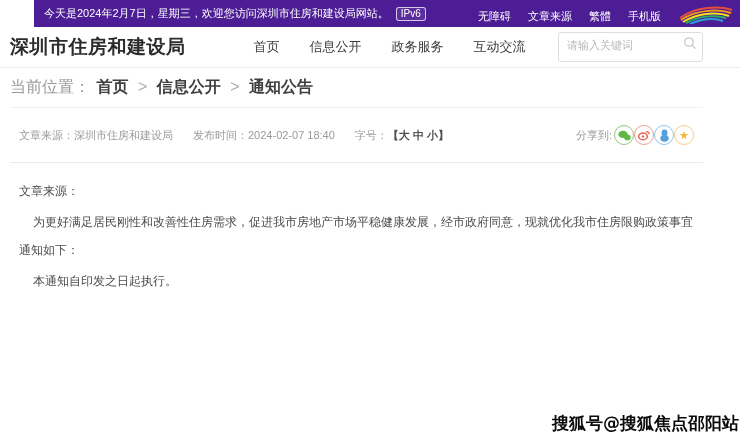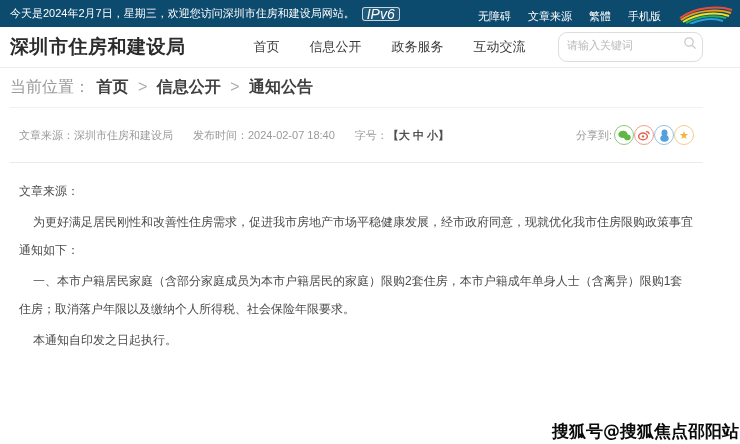--- a/index.html
+++ b/index.html
@@ -6,45 +6,45 @@
   html,body { margin:0; padding:0; }
   body {
     width:740px; height:444px; position:relative; overflow:hidden;
     background:#ffffff;
     font-family:"Liberation Sans","DejaVu Sans",sans-serif;
   }
   a { text-decoration:none; cursor:pointer; }
 
   
   .topbar {
-    height:27px; background:#0c4a6e; color:#fff;
+    height:27px; background:#4c1d95; color:#fff;
     display:flex; align-items:center; justify-content:space-between;
-    padding:0 6px 0 10px; font-size:11px;
+    padding:0 6px 0 10px; font-size:11px;margin-left:34px;
   }
   .topbar-left { display:flex; align-items:center; gap:7px; white-space:nowrap; }
   .ipv6-badge {
     display:inline-block; border:1px solid rgba(255,255,255,.75);
-    border-radius:3px; font-size:14px; line-height:12px; padding:0 4px;
-    color:#fff; background:rgba(255,255,255,.08);font-style:italic;
+    border-radius:3px; font-size:10px; line-height:12px; padding:0 4px;
+    color:#fff; background:rgba(255,255,255,.08);
   }
   .topbar-right { display:flex; align-items:flex-end; gap:17px; white-space:nowrap; }
   .topbar-right a { color:#fff; }
   .rainbow-logo { display:flex; align-items:center; }
 
   
   .header {
     height:41px; display:flex; align-items:center;
     padding:0 37px 0 10px; border-bottom:1px solid #ececec; background:#fff;
   }
   .site-name { font-size:19px; font-weight:bold; color:#2b2b2b; letter-spacing:.5px; cursor:pointer; }
   .main-nav { display:flex; gap:30px; margin-left:68px; font-size:13px; }
   .main-nav a { color:#3a3a3a; }
   .search-wrap { margin-left:auto; position:relative; }
   .search-input {
-    width:145px; height:30px; border:1px solid #ddd; border-radius:9px;
+    width:145px; height:30px; border:1px solid #ddd; border-radius:3px;
     font-size:11px; padding:0 26px 4px 8px; color:#333; outline:none;
     font-family:"Liberation Sans","DejaVu Sans",sans-serif;
   }
   .search-input::placeholder { color:#b9b9b9; }
   .search-icon { position:absolute; right:6px; top:4px; cursor:pointer; line-height:0; }
 
   
   .content { margin:0 37px 0 10px; }
 
   .breadcrumb { padding:9px 0 9px; font-size:16px; color:#9a9a9a; }
@@ -71,21 +71,21 @@
   .share-btn.qq     { border:1px solid #93c3e8; }
   .share-btn.star   { border:1px solid #f6cd8a; color:#f5b335; font-size:11px; line-height:1; }
 
   .article-body {
     padding:14px 9px 0; font-size:12px; color:#4c4c4c; line-height:28px;
   }
   .article-body p { margin:0 0 3px; }
   .para { text-indent:14px; }
 
   .watermark {
-    position:absolute; right:1px; bottom:1px;
+    position:absolute; right:1px; bottom:9px;
     font-size:17px; font-weight:bold; color:#0a0a0a;
     font-family:"DejaVu Sans","Liberation Sans",sans-serif;
     text-shadow:-1px -1px 0 #fff,1px -1px 0 #fff,-1px 1px 0 #fff,1px 1px 0 #fff,
                 -2px 0 0 #fff,2px 0 0 #fff,0 2px 0 #fff,0 -2px 0 #fff;
   }
 </style>
 </head>
 <body>
 
 <div class="topbar">
@@ -183,20 +183,19 @@
         <button class="share-btn star">
           <span>★</span>
         </button>
       </div>
     </div>
   </div>
 
   <div class="article-body">
     <p>文章来源：</p>
     <p class="para">为更好满足居民刚性和改善性住房需求，促进我市房地产市场平稳健康发展，经市政府同意，现就优化我市住房限购政策事宜通知如下：</p>
-    <p class="para">一、本市户籍居民家庭（含部分家庭成员为本市户籍居民的家庭）限购2套住房，本市户籍成年单身人士（含离异）限购1套住房；取消落户年限以及缴纳个人所得税、社会保险年限要求。</p>
     <p class="para">本通知自印发之日起执行。</p>
 
   </div>
 
 </div>
 
 <div class="watermark">搜狐号@搜狐焦点邵阳站</div>
 
 </body></html>

